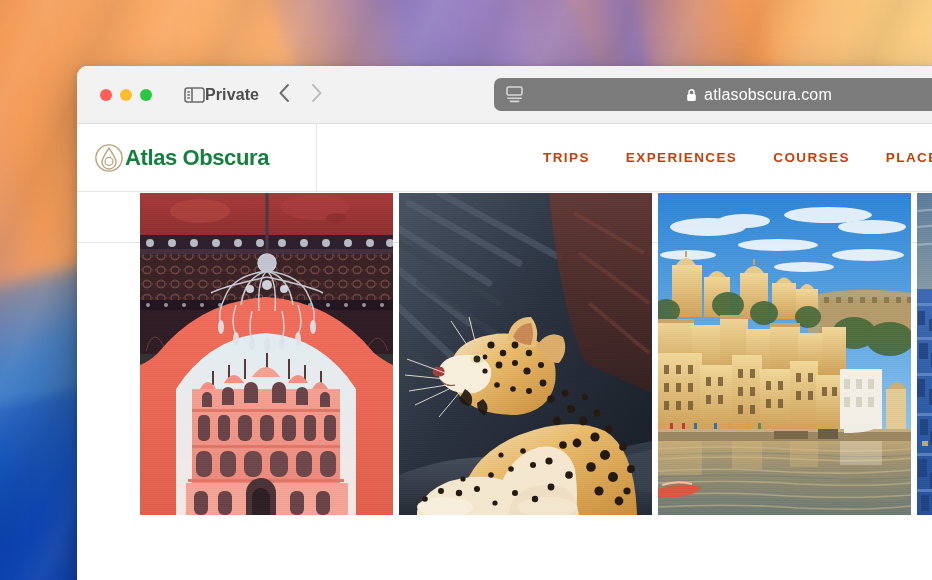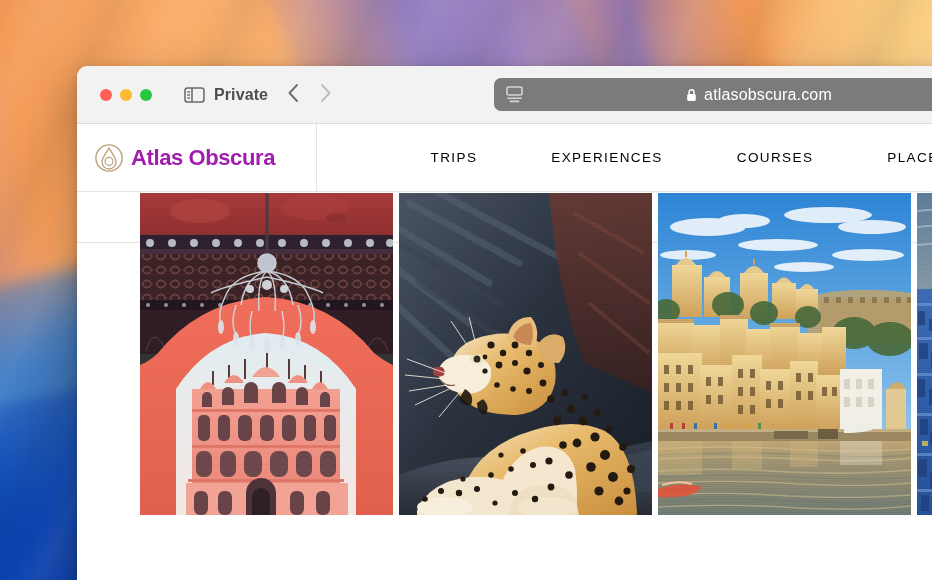--- a/index.html
+++ b/index.html
@@ -126,21 +126,20 @@
   .tl.yellow { background: #febc2e; }
   .tl.green  { background: #28c840; }
 
   .sidebar-toggle {
     margin-left: 32px;
     display: flex; align-items: center;
   }
   .sb-icon { width: 21px; height: 16px; }
 
   .private-label {
-    margin-left: 9px;
     font-size: 16px; font-weight: 700;
     color: #4e4e4e;
     letter-spacing: .1px;
   }
 
   .navarrows { display:flex; align-items:center; margin-left: 19px; gap: 19px; }
   .chev { width: 13px; height: 20px; }
 
   #urlbar {
     position: absolute;
@@ -173,40 +172,39 @@
   }
   .brand {
     width: 240px;
     display: flex; align-items: center;
     padding-left: 17px;
     border-right: 1px solid #e6e4e0;
     box-sizing: border-box;
   }
   .brand-mark { width: 30px; height: 30px; flex: none; }
   .brand-text {
-    margin-left: 7px;
+    margin-left: 1px;
     font-size: 22px;
     font-weight: 800;
-    color: #a21caf;
+    color: #15803d;
     letter-spacing: -0.4px;
     white-space: nowrap;
   }
   .mainnav {
     flex: 1;
     display: flex; align-items: center; justify-content: flex-end;
     padding-right: 0px;
     gap: 36px;
   }
   .navitem {
     font-size: 13.5px;
-    font-weight: 400;
+    font-weight: 700;
     letter-spacing: 1.4px;
-    color: #000000;
+    color: #c2410c;
     white-space: nowrap;
-    margin-left: 38px;
   }
   .navitem:last-child { padding-right: 8px; }
 
   #breadcrumb-bar {
     height: 50px;
     display: flex; align-items: center;
     padding-left: 62px;
     border-bottom: 1px solid #e6e4e0;
   }
   .bc-chev { width: 9px; height: 15px; margin-right: 8px; }

